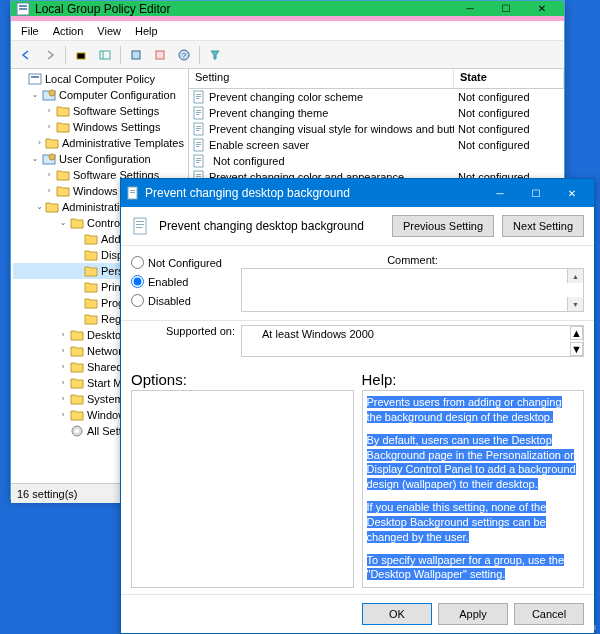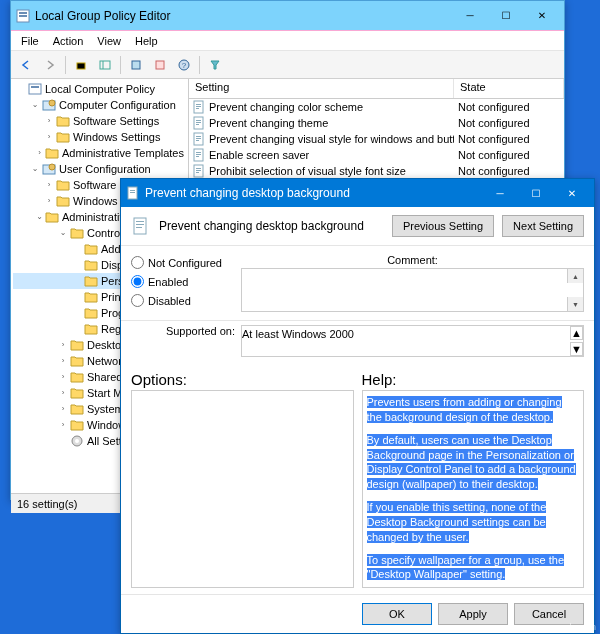--- a/index.html
+++ b/index.html
@@ -15,23 +15,23 @@
 .window {
   position: absolute;
   background: #fff;
   border: 1px solid #4a9ed6;
   box-shadow: 0 2px 8px rgba(0,0,0,0.3);
 }
 .win-main { left: 10px; top: 0; width: 555px; height: 500px; }
 .win-dialog { left: 120px; top: 178px; width: 475px; height: 456px; border-color: #0063b1; }
 
 .titlebar {
-  height: 30px;
-  background: #7dd3fc;
-  border-bottom: 1px solid #f9a8d4;
+  height: 20px;
+  background: #22c55e;
+  border-bottom: 5px solid #f9a8d4;
   display: flex;
   align-items: center;
   padding: 0 4px;
   font-size: 12px;
 }
 .titlebar.blue { background: #0078d7; color: #fff; border-bottom: none; height: 28px; }
 .titlebar .icon { width: 16px; height: 16px; margin-right: 4px; display: inline-flex; align-items: center; justify-content: center; }
 .titlebar .title { flex: 1; }
 .titlebar .wbtns { display: flex; }
 .titlebar .wbtn { width: 36px; height: 26px; display: flex; align-items: center; justify-content: center; font-family: sans-serif; font-size: 10px; }
@@ -51,21 +51,21 @@
 .tree { font-size: 11px; line-height: 16px; }
 .tree-item { display: flex; align-items: center; white-space: nowrap; padding: 0 2px; }
 .tree-item.sel { background: #cce8ff; }
 .twisty { width: 12px; height: 12px; display: inline-flex; align-items: center; justify-content: center; font-size: 8px; color: #666; margin-right: 1px; }
 .ticon { width: 14px; height: 14px; margin-right: 3px; display: inline-flex; align-items: center; justify-content: center; }
 .indent { display: inline-block; }
 
 .list-header { display: flex; height: 20px; border-bottom: 1px solid #ccc; background: #fff; }
 .list-header .col { padding: 2px 6px; border-right: 1px solid #e5e5e5; }
 .col-setting { flex: 1; }
-.col-state { width: 110px; }
+.col-state { width: 110px; font-weight: bold; }
 .list-rows { overflow-y: auto; }
 .list-row { display: flex; height: 16px; align-items: center; }
 .list-row.sel { background: #cce8ff; }
 .list-row .ricon { width: 16px; height: 14px; margin: 0 2px; display: inline-flex; align-items: center; justify-content: center; }
 .list-row .rset { flex: 1; white-space: nowrap; overflow: hidden; }
 .list-row .rstate { width: 110px; padding-left: 4px; }
 
 .statusbar { height: 20px; border-top: 1px solid #ccc; padding: 2px 6px; display: flex; align-items: center; background: #f0f0f0; font-size: 11px; }
 
 .dialog-body { padding: 0; height: calc(100% - 28px); display: flex; flex-direction: column; background: #fff; }
@@ -76,21 +76,21 @@
 
 .dlg-mid { display: flex; padding: 8px 10px; gap: 10px; border-bottom: 1px solid #e5e5e5; }
 .radio-col { width: 100px; display: flex; flex-direction: column; gap: 6px; padding-top: 2px; }
 .radio-col label { display: flex; align-items: center; gap: 4px; font-size: 11px; }
 .radio-col input { margin: 0; }
 .comment-col { flex: 1; text-align: center; }
 .comment-col .lbl { font-size: 11px; margin-bottom: 2px; }
 .comment-box { width: 100%; height: 44px; border: 1px solid #ccc; position: relative; }
 .comment-box .scrbtn { position: absolute; right: 0; width: 16px; height: 14px; background: #f0f0f0; border-left: 1px solid #ccc; display: flex; align-items: center; justify-content: center; font-size: 7px; color: #555; }
 .supported { display: flex; align-items: flex-start; padding: 4px 10px 8px 120px; gap: 6px; font-size: 11px; }
-.supported .sbox { flex: 1; height: 32px; border: 1px solid #ccc; padding: 2px 0; position: relative; }
+.supported .sbox { flex: 1; height: 32px; border: 1px solid #ccc; padding: 2px 20px; position: relative; }
 
 .dlg-low { flex: 1; display: flex; gap: 8px; padding: 6px 10px; min-height: 0; }
 .dlg-col { flex: 1; display: flex; flex-direction: column; min-height: 0; }
 .dlg-col .clbl { font-size: 15px; margin-bottom: 2px; }
 .dlg-col .cbox { flex: 1; border: 1px solid #ccc; padding: 4px; overflow-y: auto; font-size: 11px; line-height: 1.35; }
 .help-para { margin-bottom: 8px; }
 .help-para.hl { background: #3b82f6; color: #fff; display: inline; }
 .hl-wrap { margin-bottom: 8px; }
 
 .dlg-btns { display: flex; justify-content: flex-end; gap: 6px; padding: 8px 10px; border-top: 1px solid #e5e5e5; }
@@ -469,21 +469,20 @@
           </div>
           <div class="list-row">
             <span class="ricon">
               <svg width="14" height="14">
                 <rect x="2" y="1" width="9" height="12" fill="#fff" stroke="#8ab"></rect>
                 <rect x="4" y="4" width="5" height="1" fill="#8ab"></rect>
                 <rect x="4" y="6" width="5" height="1" fill="#8ab"></rect>
                 <rect x="4" y="8" width="3" height="1" fill="#8ab"></rect>
               </svg>
             </span>
-            <span class="rset">Prohibit selection of visual style font size</span>
             <span class="rstate">Not configured</span>
           </div>
           <div class="list-row">
             <span class="ricon">
               <svg width="14" height="14">
                 <rect x="2" y="1" width="9" height="12" fill="#fff" stroke="#8ab"></rect>
                 <rect x="4" y="4" width="5" height="1" fill="#8ab"></rect>
                 <rect x="4" y="6" width="5" height="1" fill="#8ab"></rect>
                 <rect x="4" y="8" width="3" height="1" fill="#8ab"></rect>
               </svg>

